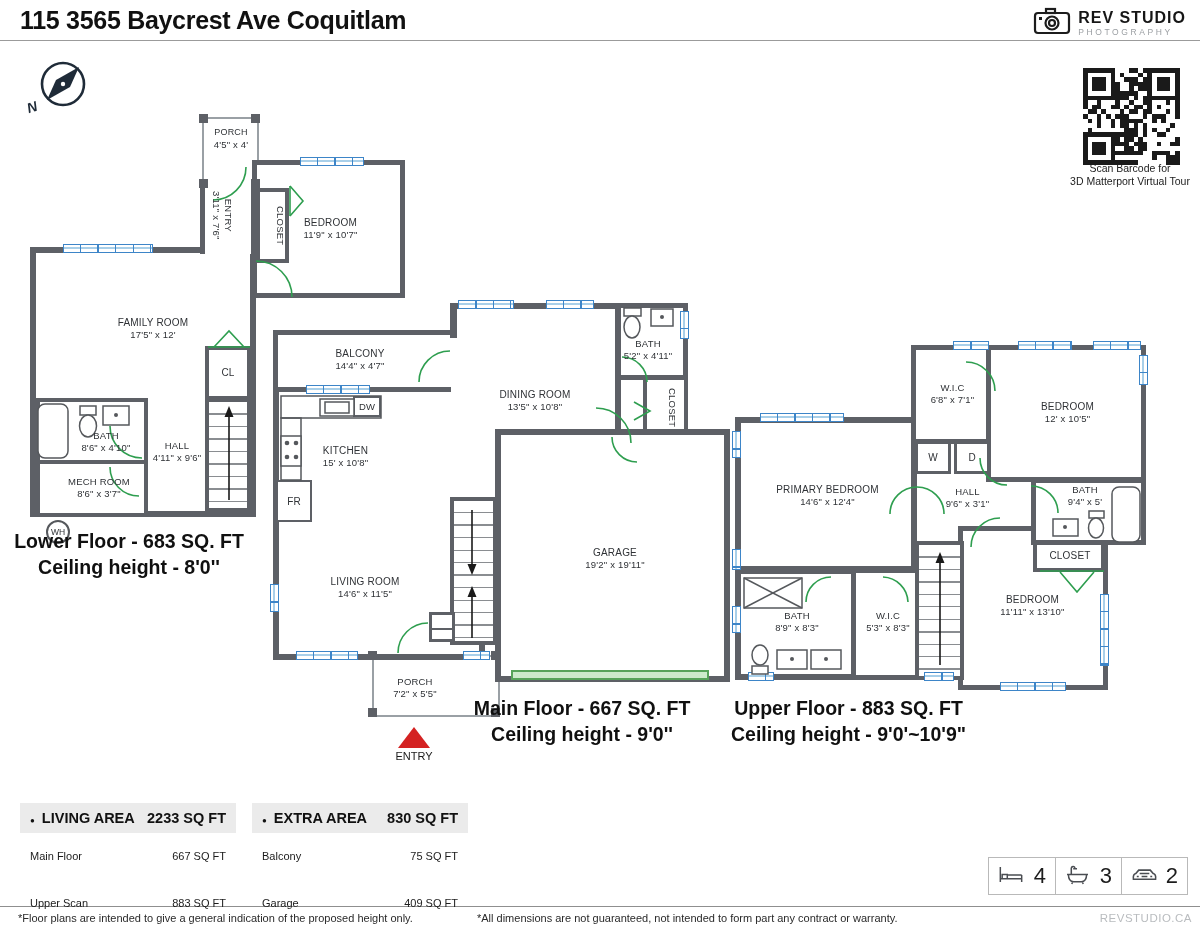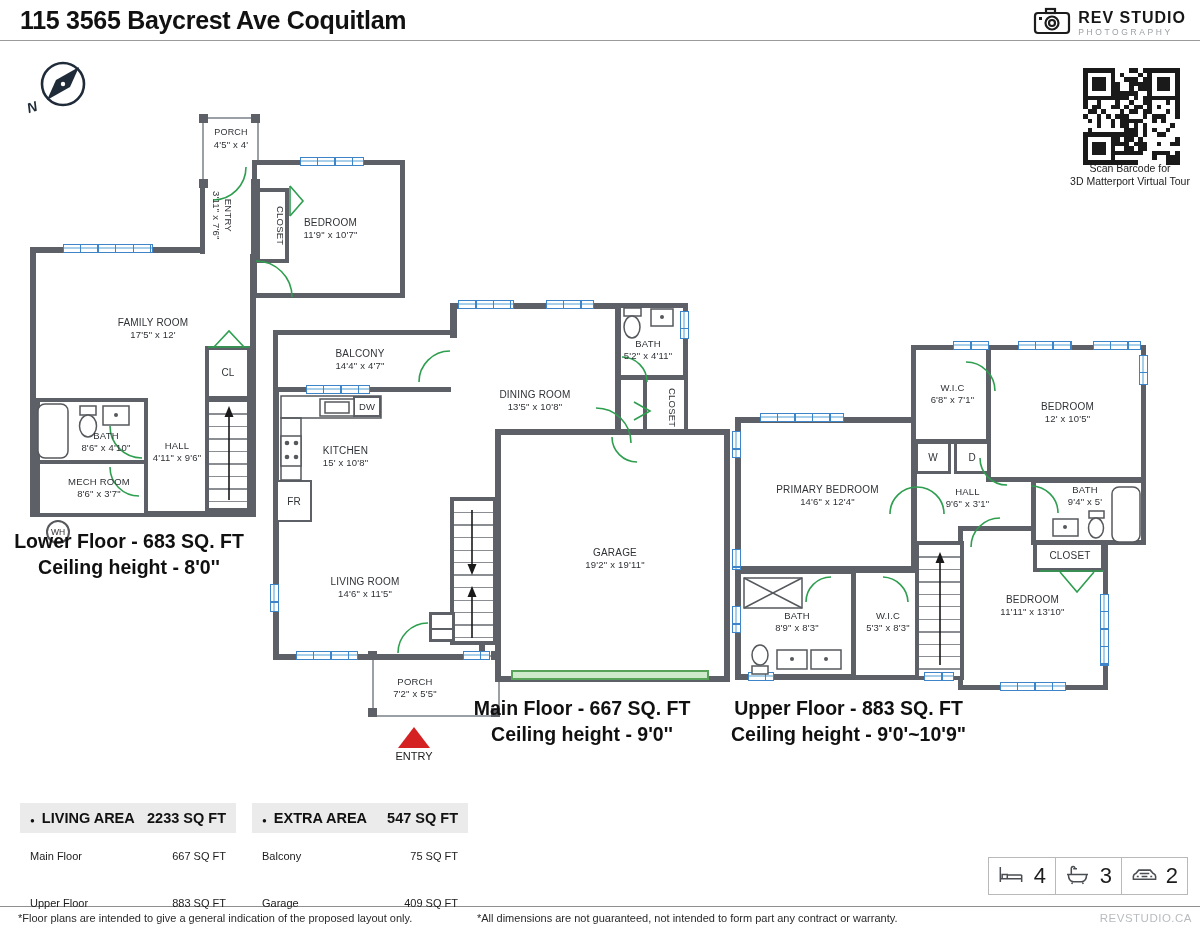--- a/index.html
+++ b/index.html
@@ -607,28 +607,28 @@
   <div class="area-tbl" style="left:20px;">
     <div class="tbl-hdr">
       <span><span class="dot">●</span><span>LIVING AREA</span></span>
       <span>2233 SQ FT</span>
     </div>
     <div class="tbl-row">
         <span>Main Floor</span>
         <span>667 SQ FT</span>
       </div>
     <div class="tbl-row">
-        <span>Upper Floor</span>
+        <span>Upper Scan</span>
         <span>883 SQ FT</span>
       </div>
   </div>
   <div class="area-tbl" style="left:252px;">
     <div class="tbl-hdr">
       <span><span class="dot">●</span><span>EXTRA AREA</span></span>
-      <span>547 SQ FT</span>
+      <span>830 SQ FT</span>
     </div>
     <div class="tbl-row">
         <span>Balcony</span>
         <span>75 SQ FT</span>
       </div>
     <div class="tbl-row">
         <span>Garage</span>
         <span>409 SQ FT</span>
       </div>
     <div class="tbl-row">
@@ -652,17 +652,17 @@
     </div>
     <div class="stat-cell">
       <span><svg width="27" height="18" viewBox="0 0 28 18" fill="none" stroke="#4a4d52" stroke-width="1.6">
             <path d="M2.5 14.5 C2 10.5 2.5 9 5 8.5 L8 5 H20 L23 8.5 C25.5 9 26 10.5 25.5 14.5 Z M9 8.5 H19 M6 11.5 H8 M20 11.5 H22 M11 11.5 H17"></path>
           </svg></span>
       <span class="stat-num">2</span>
     </div>
   </div>
 
   <div id="ftr-line"></div>
-  <div class="ftr-note" style="left:18px;">*Floor plans are intended to give a general indication of the proposed layout only.</div>
+  <div class="ftr-note" style="left:18px;">*Floor plans are intended to give a general indication of the proposed height only.</div>
   <div class="ftr-note" style="left:477px;">*All dimensions are not guaranteed, not intended to form part any contract or warranty.</div>
   <div id="ftr-brand">REVSTUDIO.CA</div>
 
 </div>
 
 </body></html>

